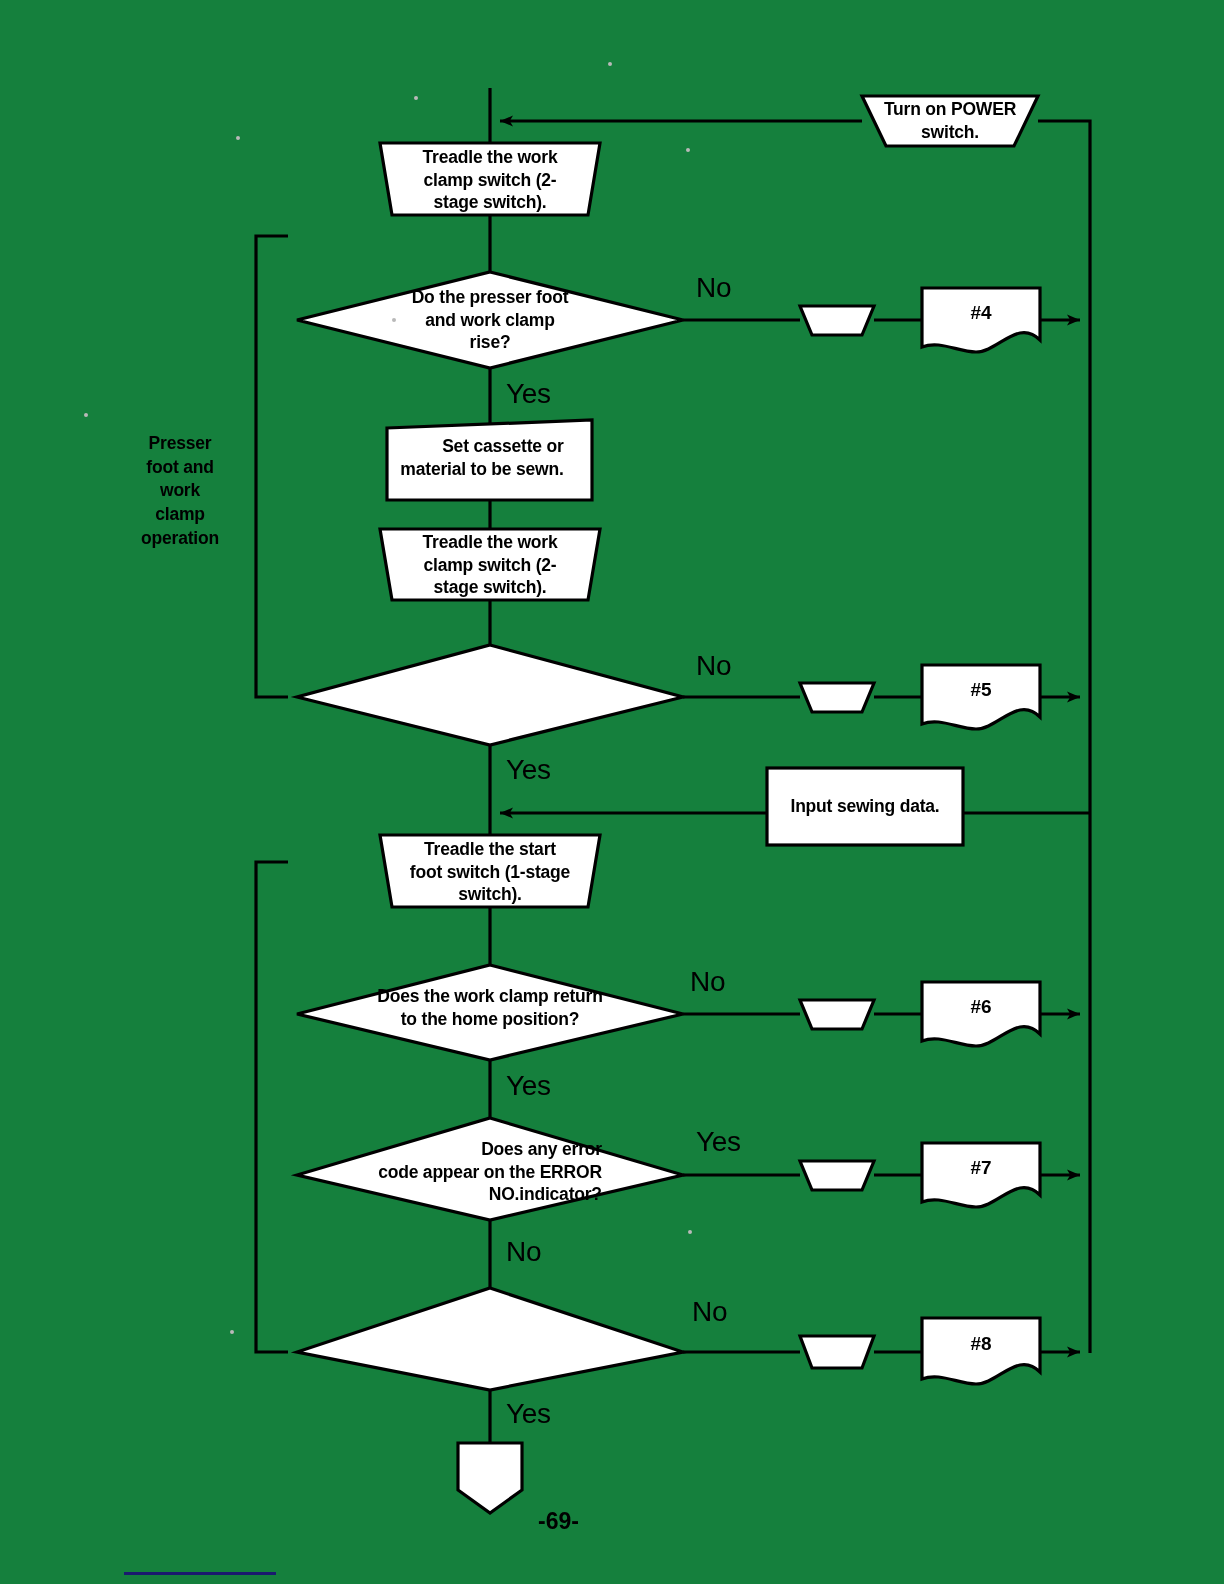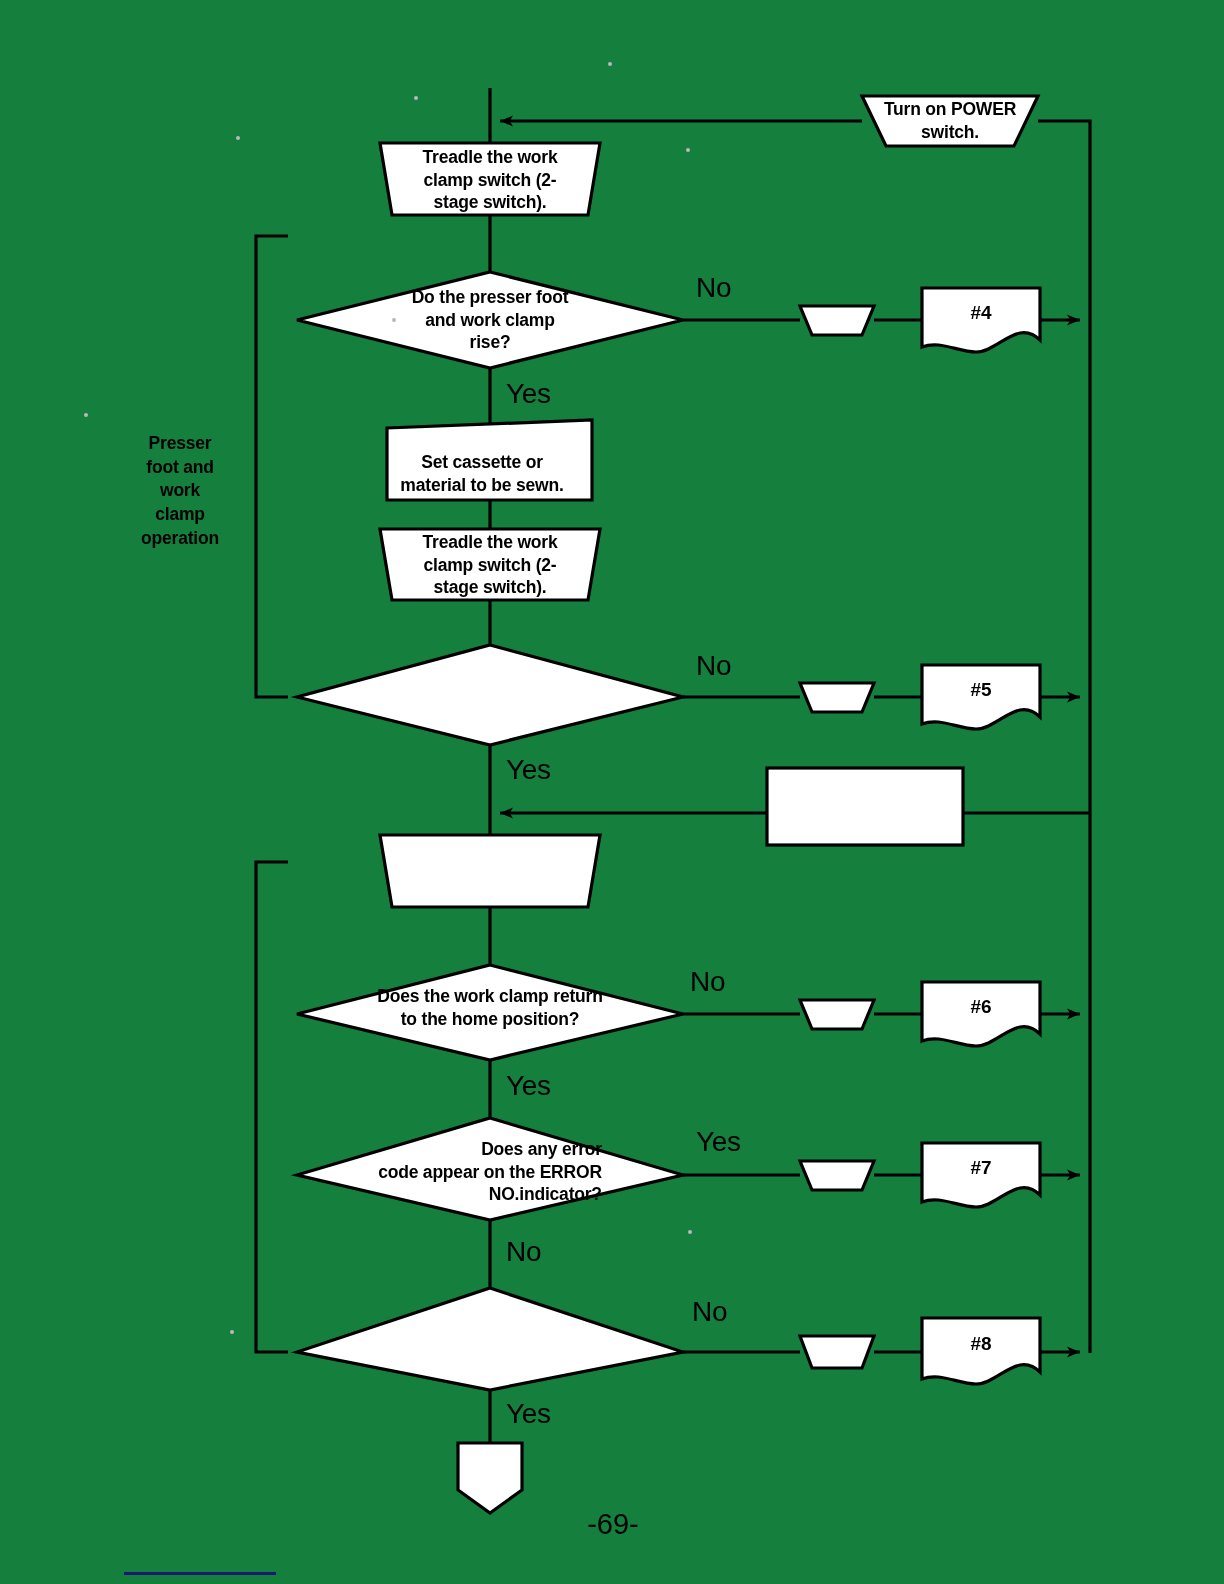--- a/index.html
+++ b/index.html
@@ -58,24 +58,23 @@
     display:flex;
     align-items:center;
     justify-content:center;
     font-size:19px;
     font-weight:bold;
     letter-spacing:0px;
     pointer-events:none;
   }
   .page-num{
     position:absolute;
-    font-size:29px;
-    font-weight:normal;
+    font-size:23px;
+    font-weight:bold;
     letter-spacing:0px;
-    text-align:center;
   }
   .speck{position:absolute;background:#b9b9b9;border-radius:50%;}
   .bottom-rule{
     position:absolute;
     background:#1a1a6e;
   }
 </style>
 </head>
 <body>
 
@@ -176,29 +175,33 @@
 switch.</div>
 
   <div class="node-label" style="left:382px; top:143px; width:216px; height:74px;">Treadle the work
 clamp switch (2-
 stage switch).</div>
 
   <div class="node-label" style="left:352px; top:277px; width:276px; height:86px;">Do the presser foot
 and work clamp
 rise?</div>
 
-  <div class="node-label" style="left:388px; top:436px; width:188px; height:76px;">Set cassette or
+  <div class="node-label" style="left:388px; top:420px; width:188px; height:76px;text-align:right;">Set cassette or
 material to be sewn.</div>
 
   <div class="node-label" style="left:382px; top:529px; width:216px; height:72px;">Treadle the work
 clamp switch (2-
 stage switch).</div>
 
 
-
+  <div class="node-label" style="left:767px; top:768px; width:196px; height:77px;">Input sewing data.</div>
+
+  <div class="node-label" style="left:382px; top:835px; width:216px; height:74px;">Treadle the start
+foot switch (1-stage
+switch).</div>
 
   <div class="node-label" style="left:333px; top:973px; width:314px; height:70px;">Does the work clamp return
 to the home position?</div>
 
   <div class="node-label" style="left:330px; top:1128px; width:320px; height:88px;text-align:right;">Does any error
 code appear on the ERROR
 NO.indicator?</div>
 
 
   <div class="ref-label" style="left:922px; top:292px; width:118px; height:42px;">#4</div>

